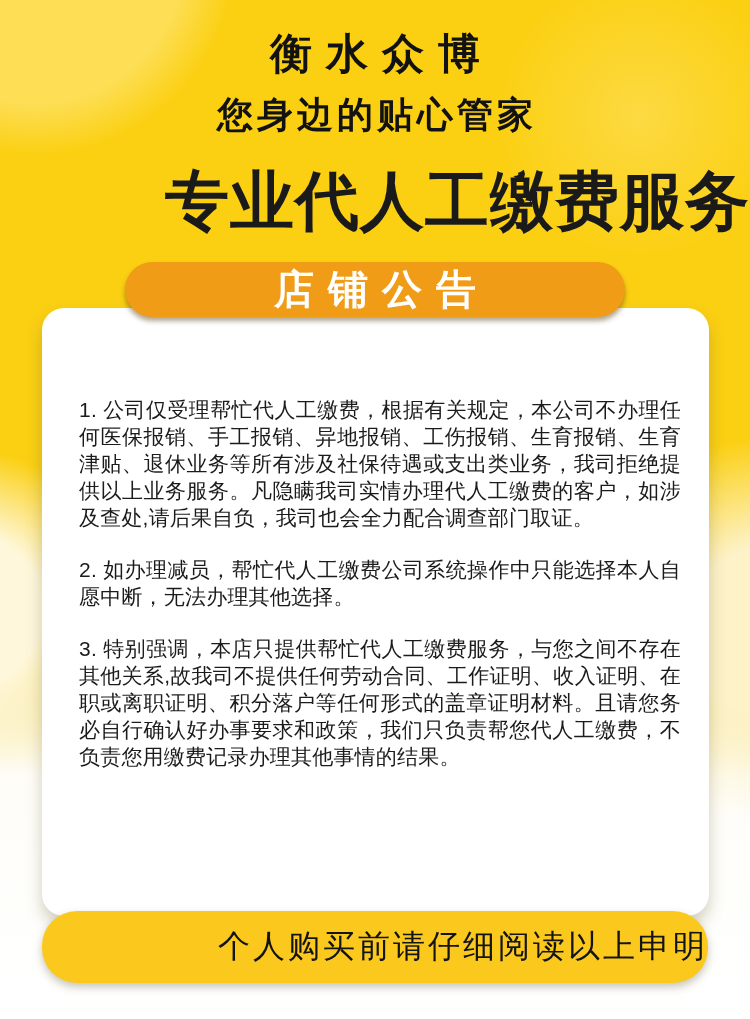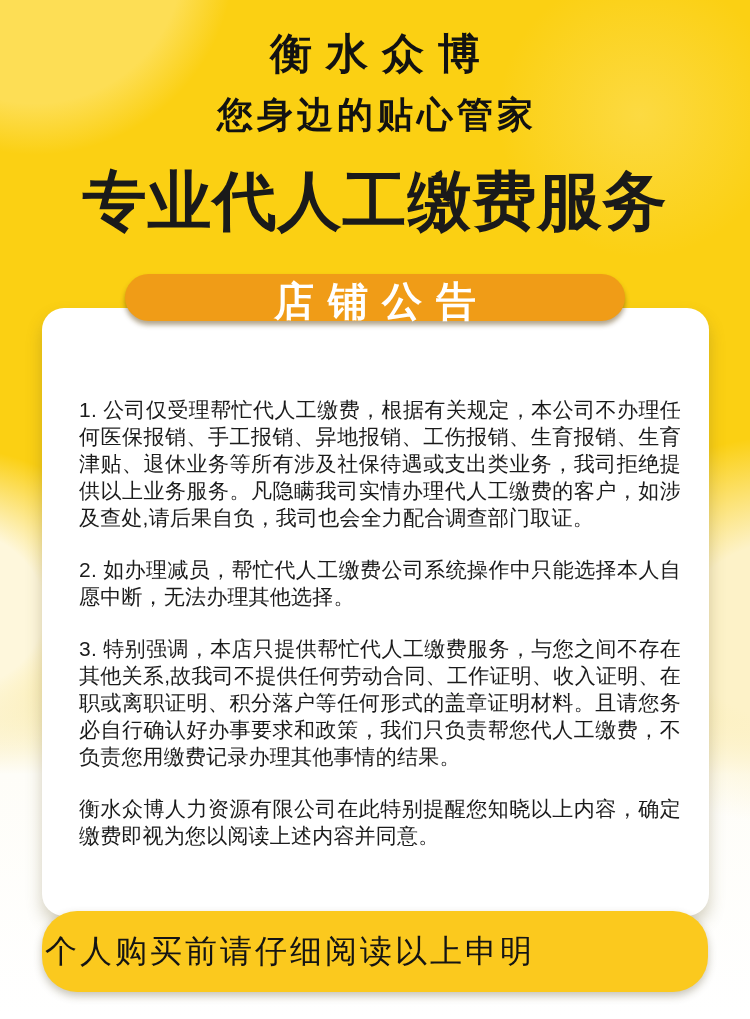--- a/index.html
+++ b/index.html
@@ -23,24 +23,25 @@
   }
   .tagline{
     position:absolute;left:0;top:91px;width:750px;
     font-size:36px;font-weight:700;letter-spacing:4px;text-indent:4px;
     color:#121212;
   }
   .headline{
     position:absolute;left:0;top:158px;width:750px;
     font-size:64px;font-weight:900;letter-spacing:1px;
     color:#1A1A1A;
+    text-align:right;
   }
   .badge{
-    position:absolute;left:50%;top:274px;transform:translateX(-50%);
-    width:500px;height:47px;border-radius:28px;
+    position:absolute;left:50%;top:262px;transform:translateX(-50%);
+    width:500px;height:55px;border-radius:28px;
     background:#F09C17;z-index:3;
     box-shadow:0 4px 5px rgba(84,56,0,0.45);
     display:flex;justify-content:center;
   }
   .badge-label{
     color:#ffffff;font-size:40px;font-weight:900;
     letter-spacing:14px;padding-left:14px;
   }
   .card{
     position:absolute;left:42px;top:308px;width:667px;height:608px;
@@ -48,24 +49,24 @@
     box-shadow:0 9px 16px rgba(110,95,45,0.30);
     box-sizing:border-box;
     padding:88px 28px 0 37px;
   }
   .card p{
     margin:0 0 25px 0;
     font-size:21px;line-height:27px;letter-spacing:0.2px;
     color:#1B1B1B;text-align:justify;
   }
   .footer-pill{
-    position:absolute;left:42px;top:911px;width:666px;height:81px;
+    position:absolute;left:42px;top:911px;width:666px;height:72px;
     background:#FBC91E;border-radius:35px;z-index:4;
     box-shadow:0 4px 8px rgba(70,60,20,0.30);
-    display:flex;align-items:center;justify-content:flex-start;
+    display:flex;align-items:center;justify-content:flex-end;
   }
   .footer-label{
     font-size:32px;font-weight:500;color:#141414;
     letter-spacing:3px;padding-left:3px;
   }
 </style>
 </head>
 <body>
 
 <div class="hero">
@@ -75,18 +76,17 @@
 </div>
 
 <div class="badge">
   <span class="badge-label">店铺公告</span>
 </div>
 
 <div class="card">
   <p>1. 公司仅受理帮忙代人工缴费，根据有关规定，本公司不办理任何医保报销、手工报销、异地报销、工伤报销、生育报销、生育津贴、退休业务等所有涉及社保待遇或支出类业务，我司拒绝提供以上业务服务。凡隐瞒我司实情办理代人工缴费的客户，如涉及查处,请后果自负，我司也会全力配合调查部门取证。</p>
   <p>2. 如办理减员，帮忙代人工缴费公司系统操作中只能选择本人自愿中断，无法办理其他选择。</p>
   <p>3. 特别强调，本店只提供帮忙代人工缴费服务，与您之间不存在其他关系,故我司不提供任何劳动合同、工作证明、收入证明、在职或离职证明、积分落户等任何形式的盖章证明材料。且请您务必自行确认好办事要求和政策，我们只负责帮您代人工缴费，不负责您用缴费记录办理其他事情的结果。</p>
-  <p>衡水众博人力资源有限公司在此特别提醒您知晓以上内容，确定缴费即视为您以阅读上述内容并同意。</p>
 </div>
 
 <div class="footer-pill">
   <span class="footer-label">个人购买前请仔细阅读以上申明</span>
 </div>
 
 </body></html>

